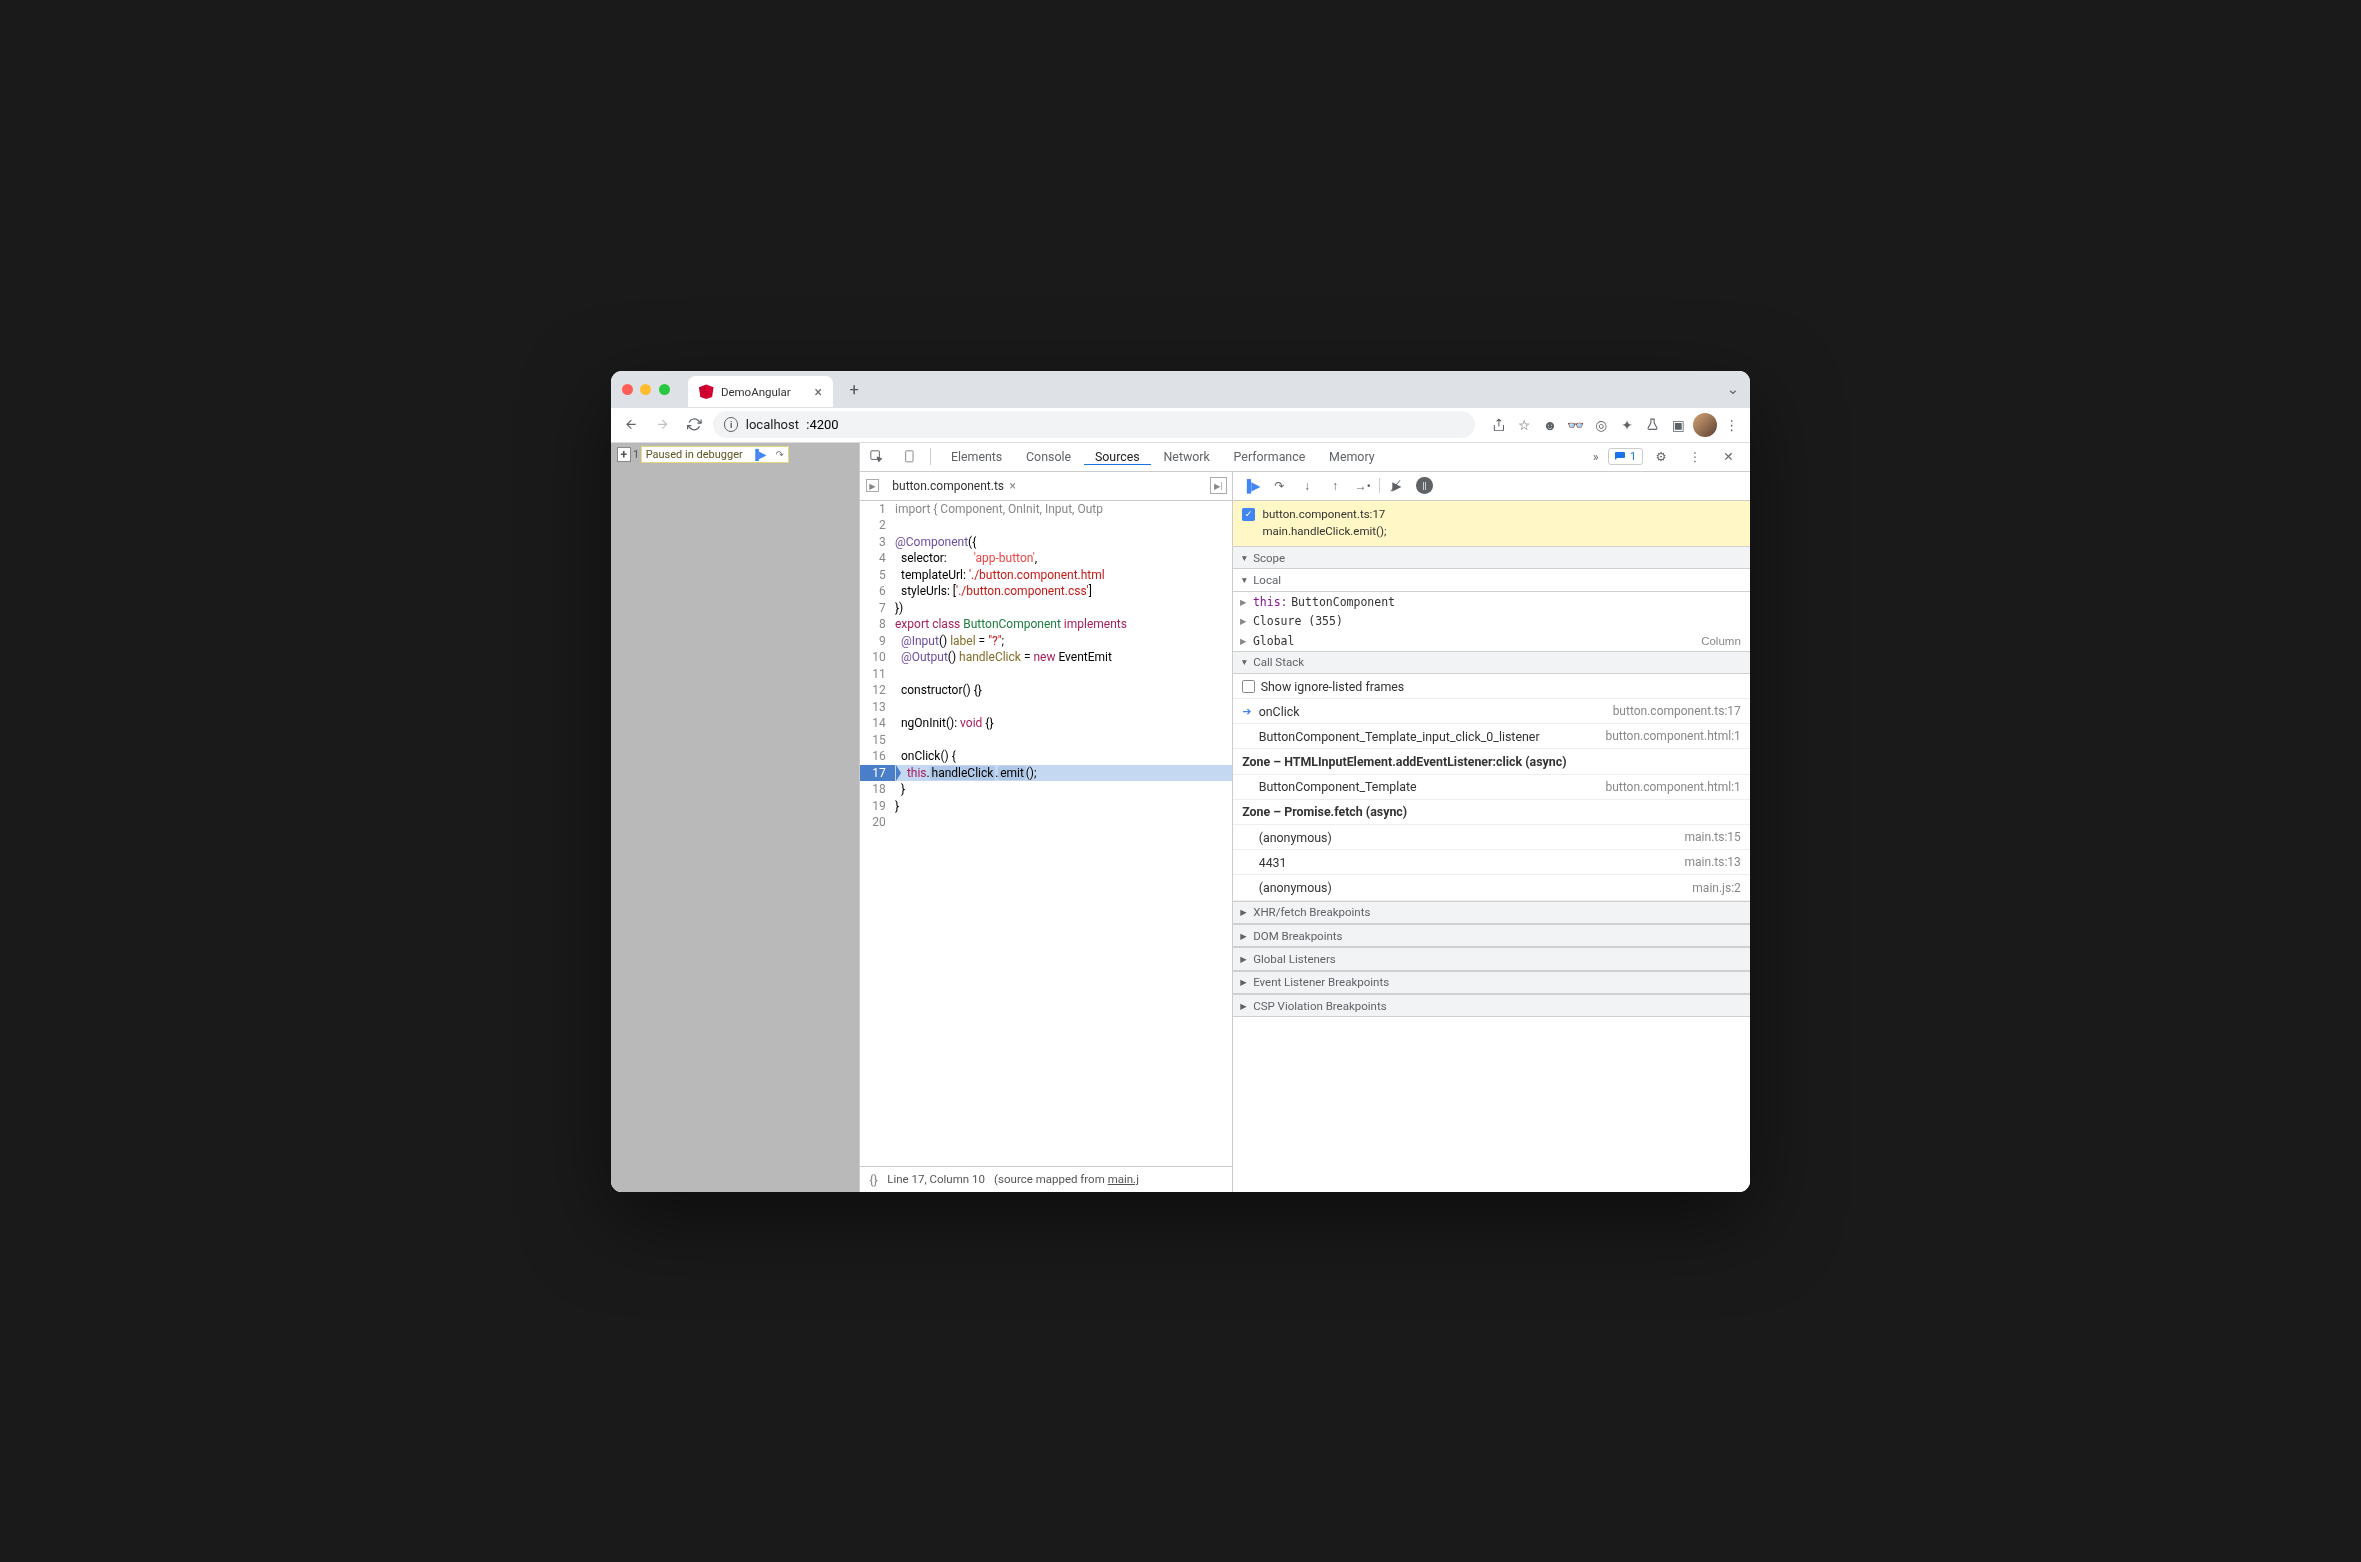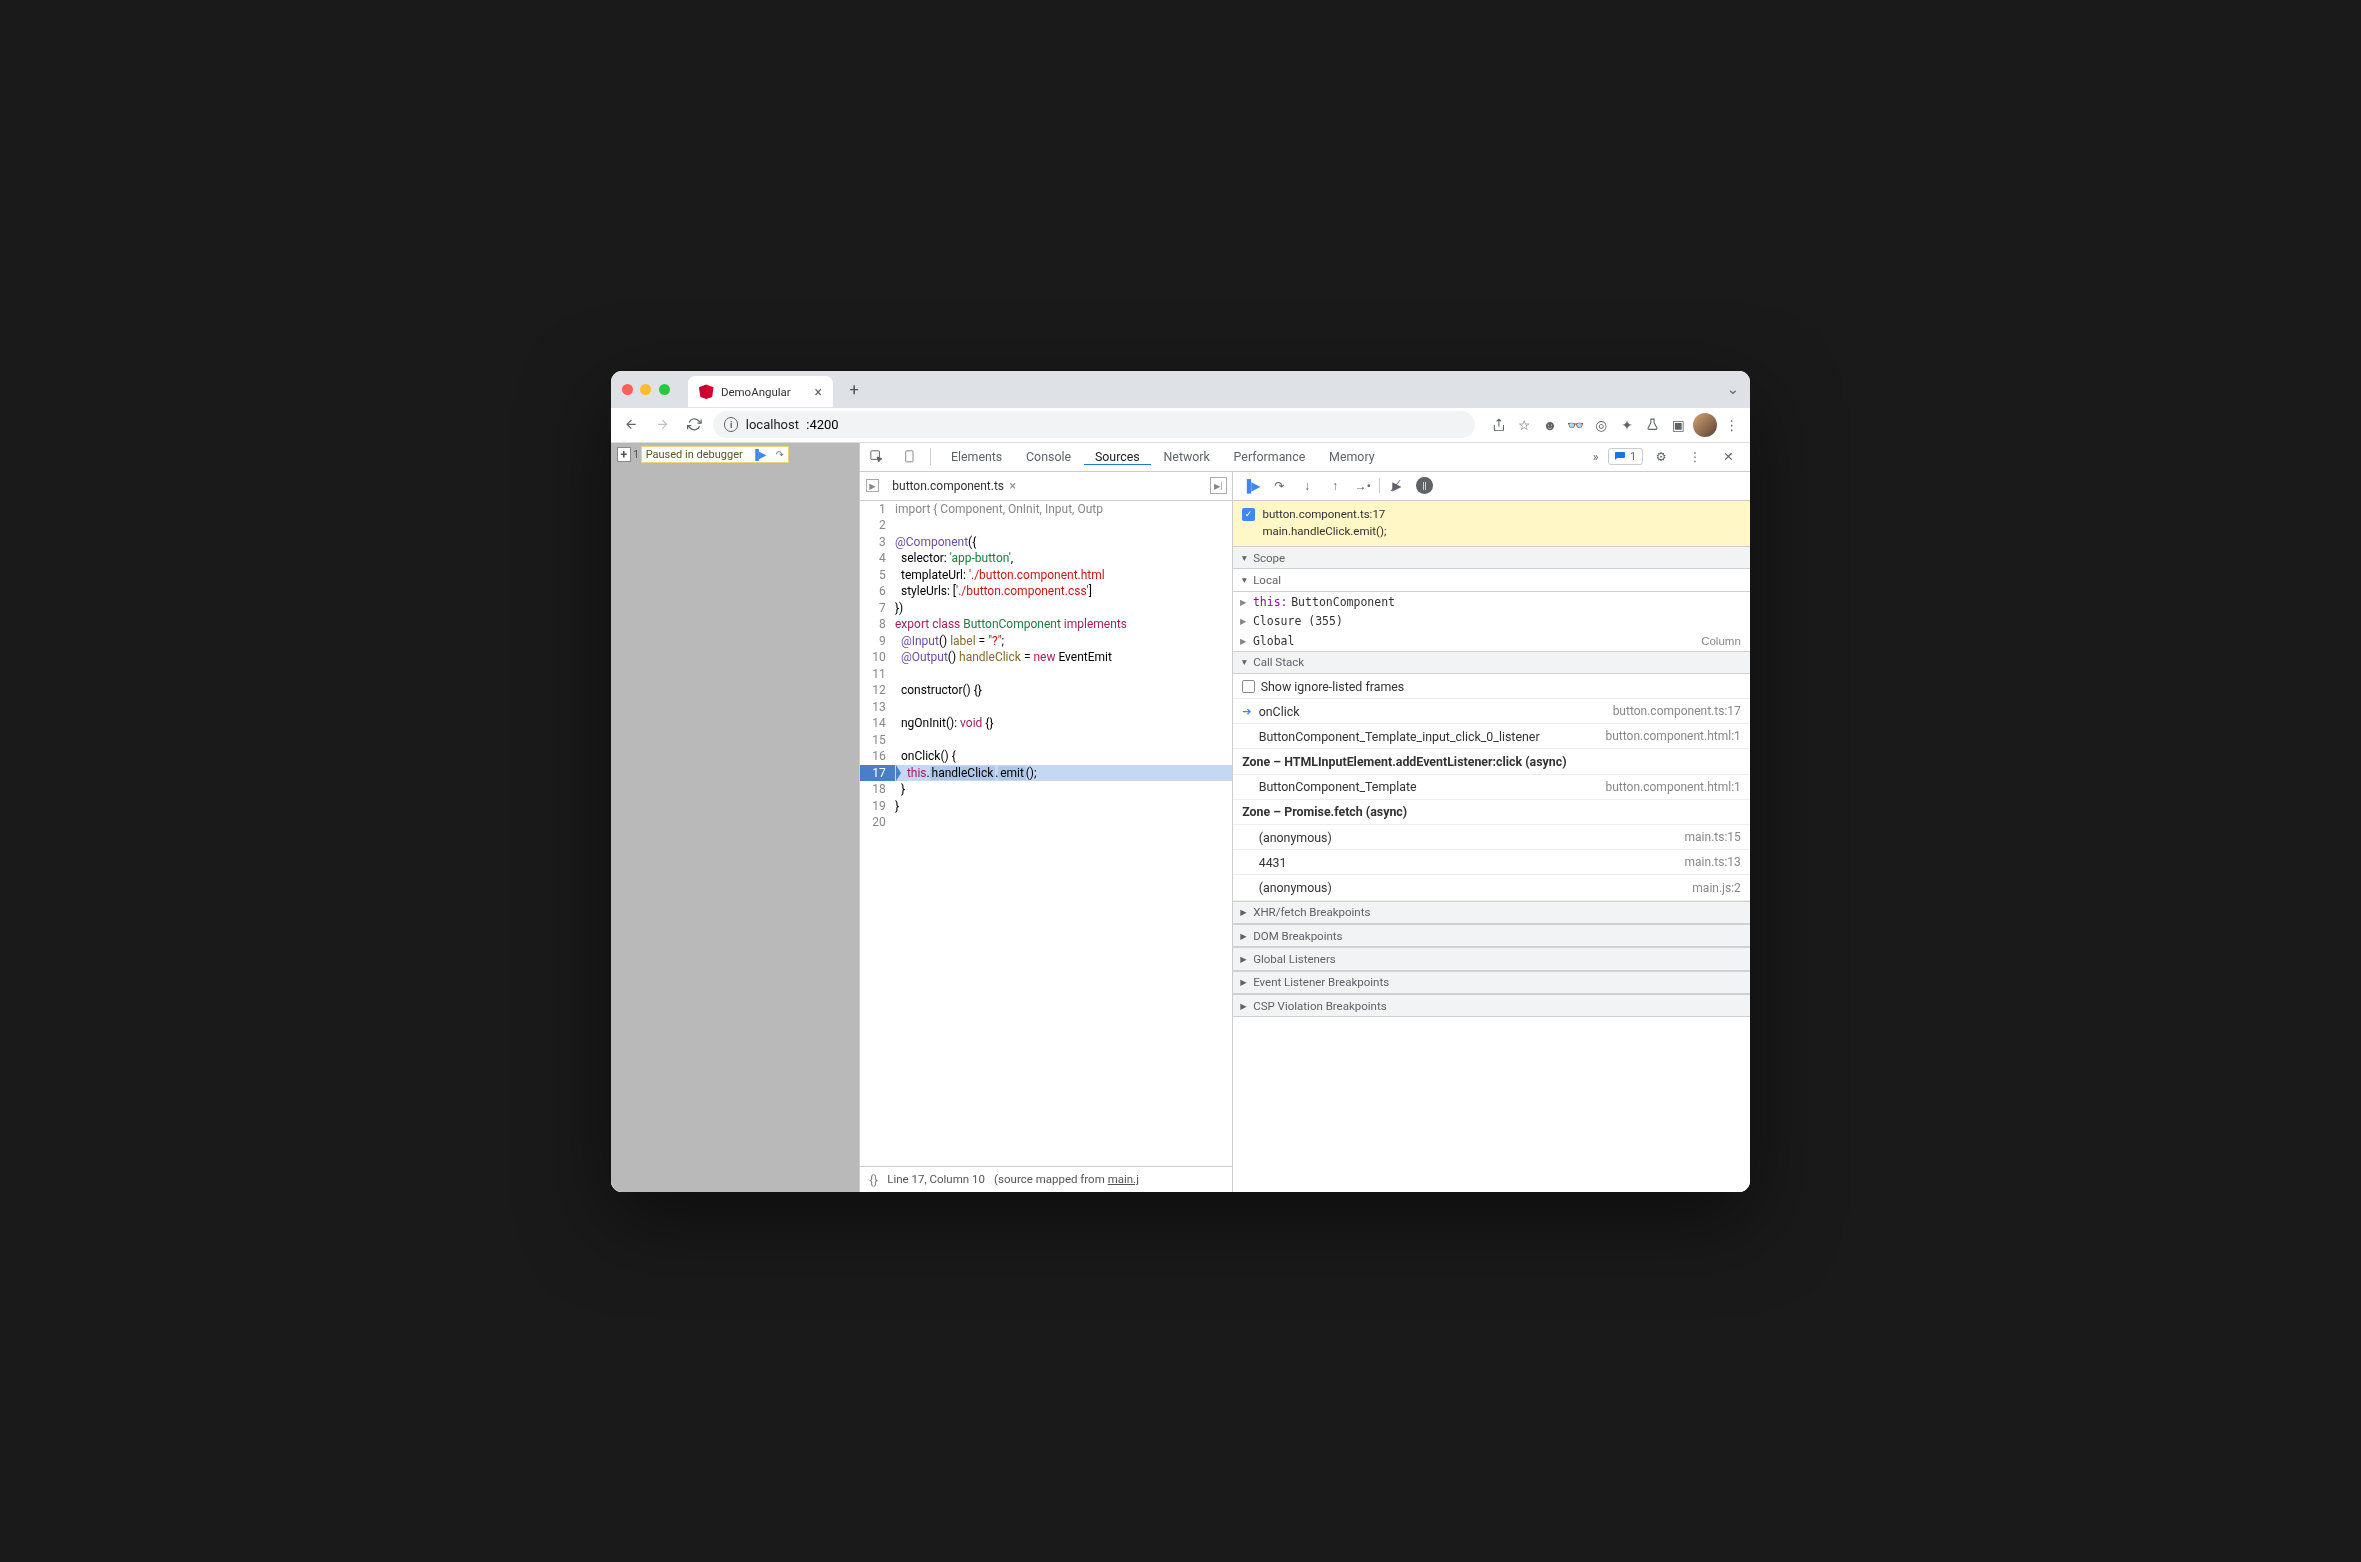--- a/index.html
+++ b/index.html
@@ -204,21 +204,21 @@
               <div class="cline">
                 <div class="ln">2</div>
                 <div class="ct"></div>
               </div>
               <div class="cline">
                 <div class="ln">3</div>
                 <div class="ct"><span style="color: rgb(109, 78, 165);">@Component</span><span>({</span></div>
               </div>
               <div class="cline">
                 <div class="ln">4</div>
-                <div class="ct"><span>  selector: </span><span style="color: #15803d;">'app-button'</span><span>,</span></div>
+                <div class="ct"><span>  selector: </span><span style="color: #ef4444; margin-left: 24px;">'app-button'</span><span>,</span></div>
               </div>
               <div class="cline">
                 <div class="ln">5</div>
                 <div class="ct"><span>  templateUrl: </span><span style="color: rgb(196, 26, 22);">'./button.component.html</span></div>
               </div>
               <div class="cline">
                 <div class="ln">6</div>
                 <div class="ct"><span>  styleUrls: [</span><span style="color: rgb(196, 26, 22);">'./button.component.css'</span><span>]</span></div>
               </div>
               <div class="cline">

